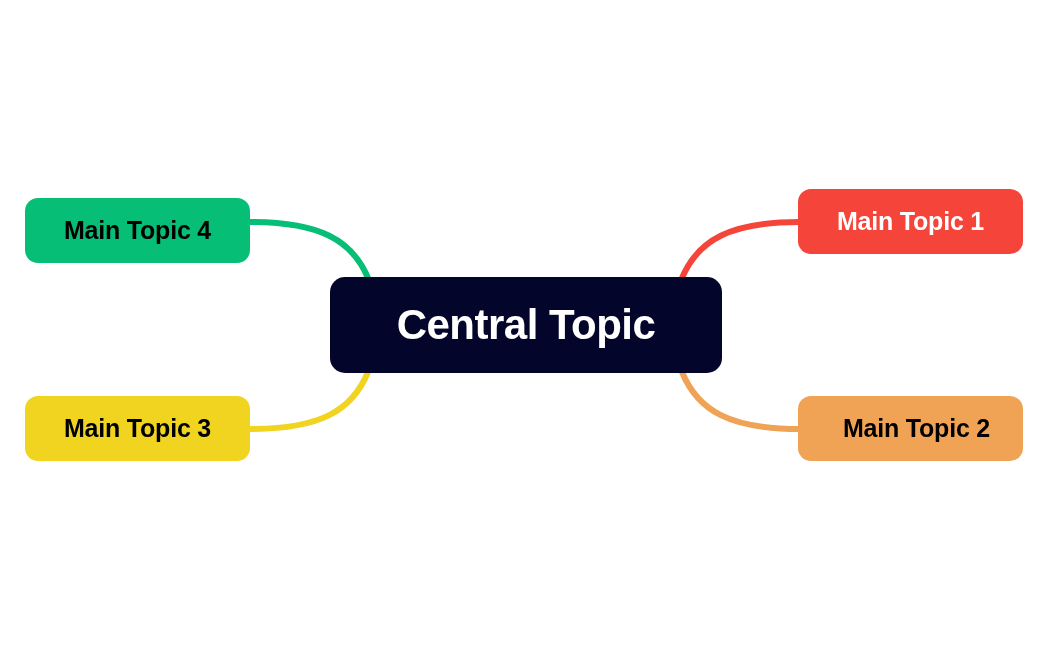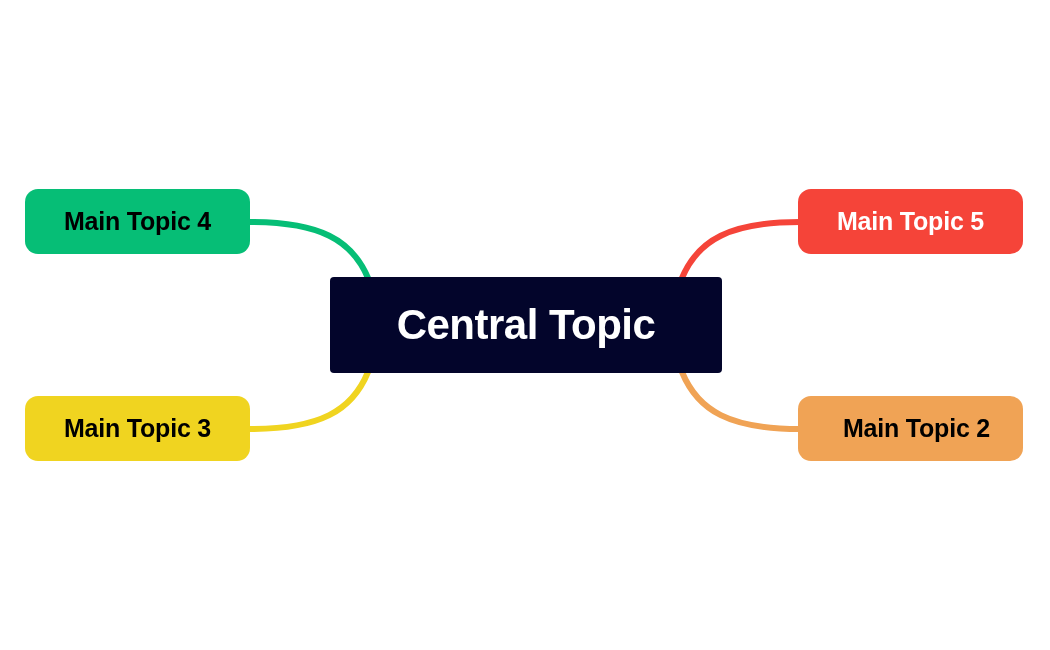--- a/index.html
+++ b/index.html
@@ -35,35 +35,35 @@
     box-sizing: border-box;
     border-radius: 13px;
     white-space: nowrap;
     letter-spacing: -0.2px;
   }
   .node-central {
     left: 330px;
     top: 277px;
     width: 392px;
     height: 96px;
-    border-radius: 4px;
+    border-radius: 15px;
     font-size: 42px;
     font-weight: 700;
     letter-spacing: -0.5px;
   }
   .node-branch {
     width: 225px;
     height: 65px;
     font-size: 25px;
     font-weight: 600;
   }
   #node-topic-1 { left: 798px;  top: 189px; }
   #node-topic-2 { left: 798px;  top: 396px; }
   #node-topic-3 { left: 25px;   top: 396px; }
-  #node-topic-4 { left: 25px;   top: 189px; }
+  #node-topic-4 { left: 25px;   top: 198px; }
 </style>
 </head>
 <body>
 
 <div id="mindmap-canvas" style="background: rgb(255, 255, 255);">
 
   <svg id="connector-layer" viewBox="0 0 1050 650" xmlns="http://www.w3.org/2000/svg">
     <path fill="none" stroke="#06BE76" stroke-width="6" stroke-linecap="round" d="M 250 222 C 320 222 352 240 368 278"></path>
     <path fill="none" stroke="#F54439" stroke-width="6" stroke-linecap="round" d="M 800 222 C 730 222 698 240 682 278"></path>
     <path fill="none" stroke="#F0D420" stroke-width="6" stroke-linecap="round" d="M 250 429 C 320 429 352 411 368 372"></path>
@@ -76,20 +76,20 @@
 
   <div class="node node-branch" id="node-topic-3" style="background: rgb(240, 212, 32); color: rgb(0, 0, 0); text-align: center;">
     <span>Main Topic 3</span>
   </div>
 
   <div class="node node-central" id="node-central" style="background: rgb(3, 5, 43); color: rgb(255, 255, 255);">
     <span>Central Topic</span>
   </div>
 
   <div class="node node-branch" id="node-topic-1" style="background: rgb(245, 68, 57); color: rgb(255, 255, 255);">
-    <span>Main Topic 5</span>
+    <span>Main Topic 1</span>
   </div>
 
   <div class="node node-branch" id="node-topic-2" style="background: rgb(240, 163, 85); color: rgb(0, 0, 0); padding-left: 12px;">
     <span>Main Topic 2</span>
   </div>
 
 </div>
 
 </body></html>

